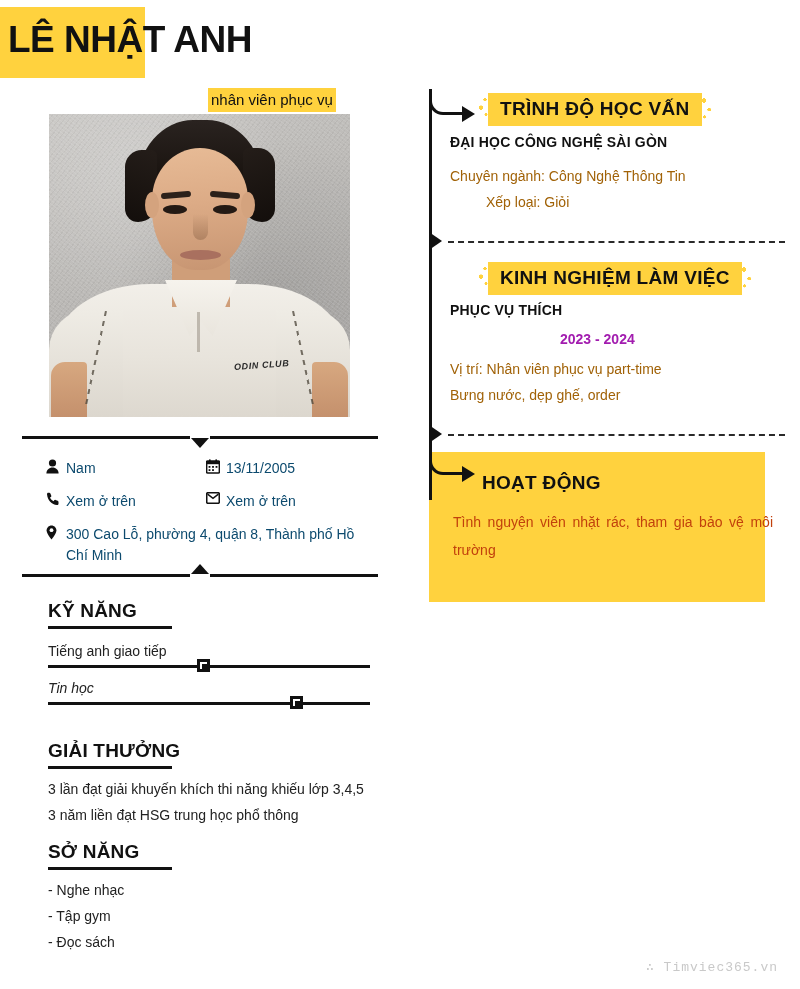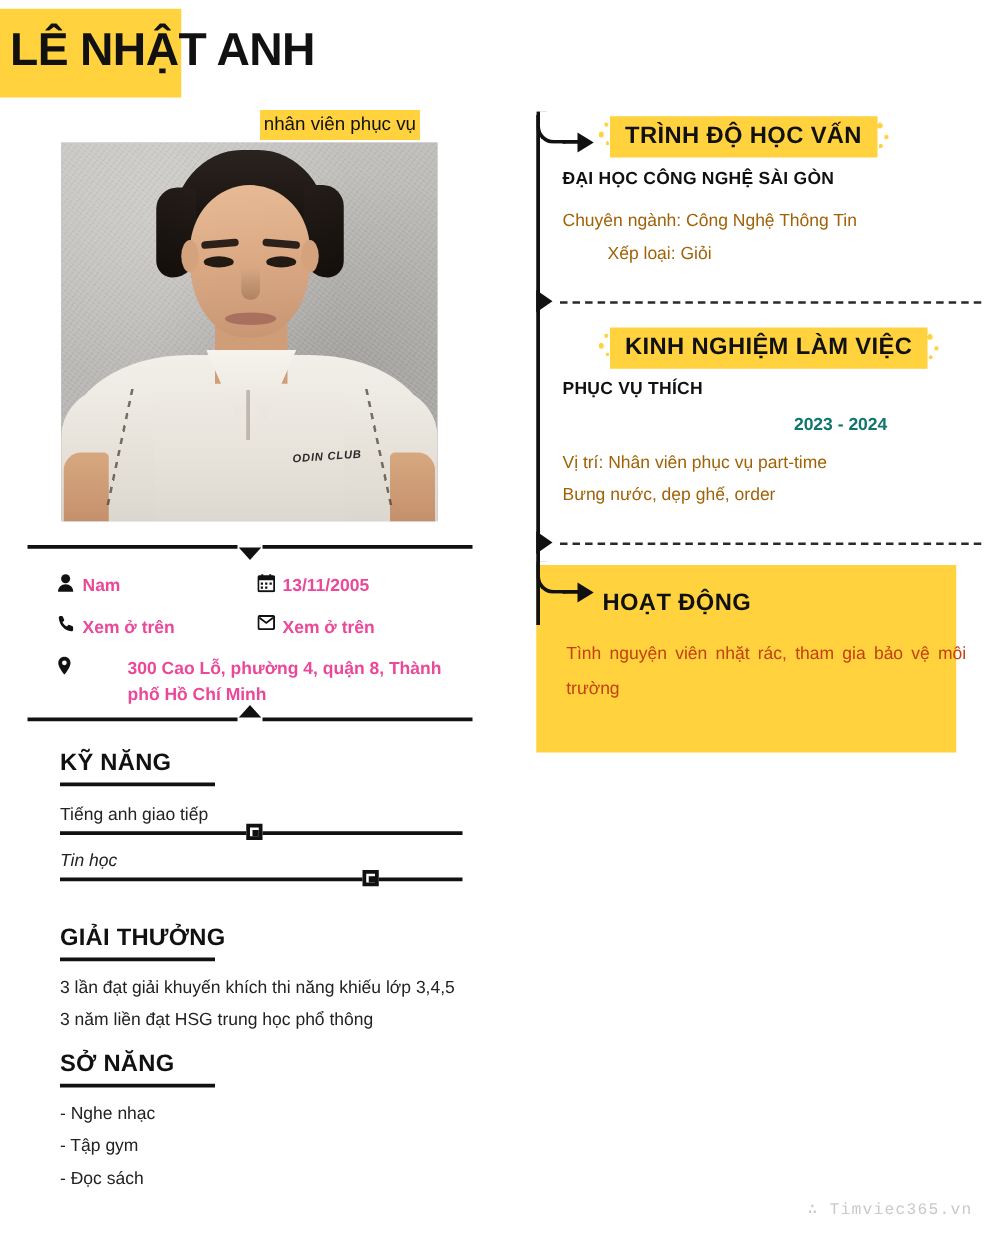--- a/index.html
+++ b/index.html
@@ -139,27 +139,27 @@
     border-left: 9px solid transparent; border-right: 9px solid transparent;
   }
   .rule-wrap.down .notch { top:8px; border-top: 10px solid #111; }
   .rule-wrap.up   .notch { top:-4px; border-bottom: 10px solid #111; }
   .rule-wrap.down .bar { background:#111; }
   .rule-wrap .gapmask{ position:absolute; left:50%; margin-left:-10px; top:5px; width:20px; height:5px; background:#fff; }
 
   .contact { position: absolute; left: 46px; top: 458px; width: 340px; }
   .c-row { display: flex; align-items: flex-start; margin-bottom: 12px; }
   .c-cell { display:flex; align-items: flex-start; width: 160px; }
-  .c-cell.wide { width: 330px; gap: 36px; }
+  .c-cell.wide { width: 330px; }
   .c-ic {
     width: 20px; flex: 0 0 20px; color:#111; font-size: 14px;
     display:flex; align-items:flex-start; justify-content:flex-start; padding-top:1px;
   }
   .c-ic svg { display:block; }
-  .c-tx { font-size: 14px; line-height: 21px; color:#ec4899;font-weight:bold; }
+  .c-tx { font-size: 14px; line-height: 21px; color:#0c4a6e; }
 
   .sec-h {
     position: absolute; left: 48px;
     font-size: 19px; font-weight: 700; color:#111; letter-spacing: .2px;
   }
   .sec-u { position: absolute; left: 48px; width: 124px; height: 3px; background:#111; }
 
   .skill-label { position: absolute; left: 48px; font-size: 14px; color:#222; }
   .skill-track { position: absolute; left: 48px; width: 322px; height: 3px; background:#111; }
   .skill-knob {
@@ -208,21 +208,21 @@
   .hl::after{
     content:""; position:absolute; right:-11px; top:1px; width:13px; height:80%;
     background:
       radial-gradient(circle at 30% 25%, #FFD23E 2.2px, transparent 2.4px),
       radial-gradient(circle at 70% 60%, #FFD23E 1.7px, transparent 1.9px),
       radial-gradient(circle at 35% 88%, #FFD23E 1.5px, transparent 1.7px);
   }
 
   .r-bold { position:absolute; font-size:14px; font-weight:700; color:#111; letter-spacing:.2px; }
   .r-txt  { position:absolute; font-size:14px; line-height:22px; color:#a16207; }
-  .r-date { position:absolute; font-size:14px; font-weight:700; color:#0f766e; text-align:center; }
+  .r-date { position:absolute; font-size:14px; font-weight:700; color:#a21caf; text-align:left; }
 
   .dashed {
     position:absolute; height:0; border-top: 2px dashed #2a2a2a;
   }
 
   .yellow-box {
     position:absolute; left:429px; top:452px; width:336px; height:150px;
     background:#FFD23E;
   }
   .yb-line { position:absolute; left:0; top:0; width:3px; height:48px; background:#111; }

